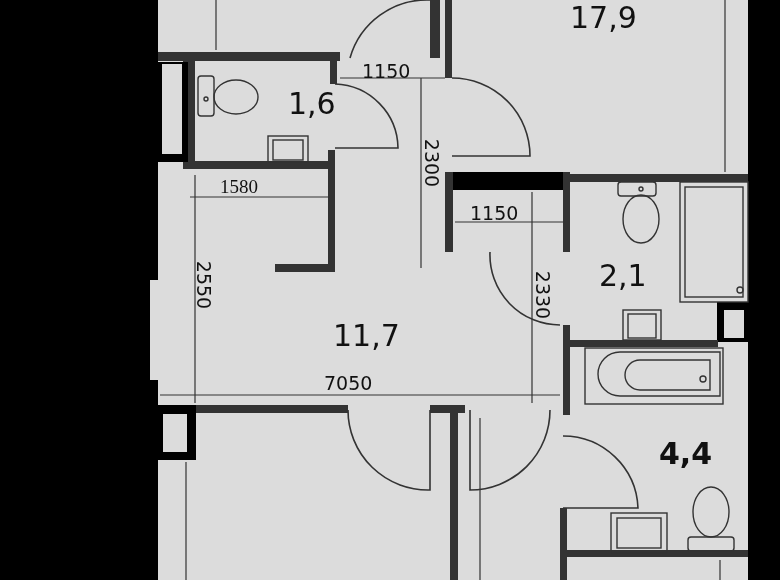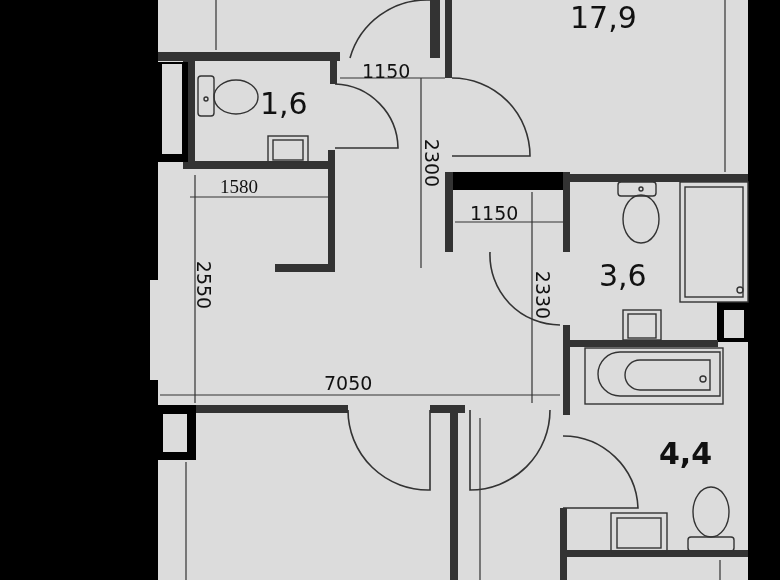--- a/index.html
+++ b/index.html
@@ -129,22 +129,23 @@
 
     <line x1="216" y1="0" x2="216" y2="50"></line>
     <line x1="725" y1="0" x2="725" y2="172"></line>
     <line x1="186" y1="462" x2="186" y2="580"></line>
     <line x1="480" y1="418" x2="480" y2="580"></line>
     <line x1="720" y1="560" x2="720" y2="580"></line>
   </g>
 </svg>
 
   <div class="lbl area" style="left:570px;top:0px;">17,9</div>
-  <div class="lbl area" style="left:260px;top:86px;">1,6</div>
-  <div class="lbl area" style="left:599px;top:258px;">3,6</div>
+  <div class="lbl area" style="left:288px;top:86px;">1,6</div>
+  <div class="lbl area" style="left:333px;top:318px;">11,7</div>
+  <div class="lbl area" style="left:599px;top:258px;">2,1</div>
   <div class="lbl area" style="left:659px;top:436px;font-weight:bold;">4,4</div>
 
   <div class="lbl dim" style="left:362px;top:60px;">1150</div>
   <div class="lbl dim rot" style="left:408px;top:152px;">2300</div>
   <div class="lbl dim" style="left:220px;top:176px;font-family:Liberation Serif, serif;">1580</div>
   <div class="lbl dim" style="left:470px;top:202px;">1150</div>
   <div class="lbl dim rot" style="left:180px;top:274px;">2550</div>
   <div class="lbl dim rot" style="left:519px;top:284px;">2330</div>
   <div class="lbl dim" style="left:324px;top:372px;">7050</div>
 </div>

